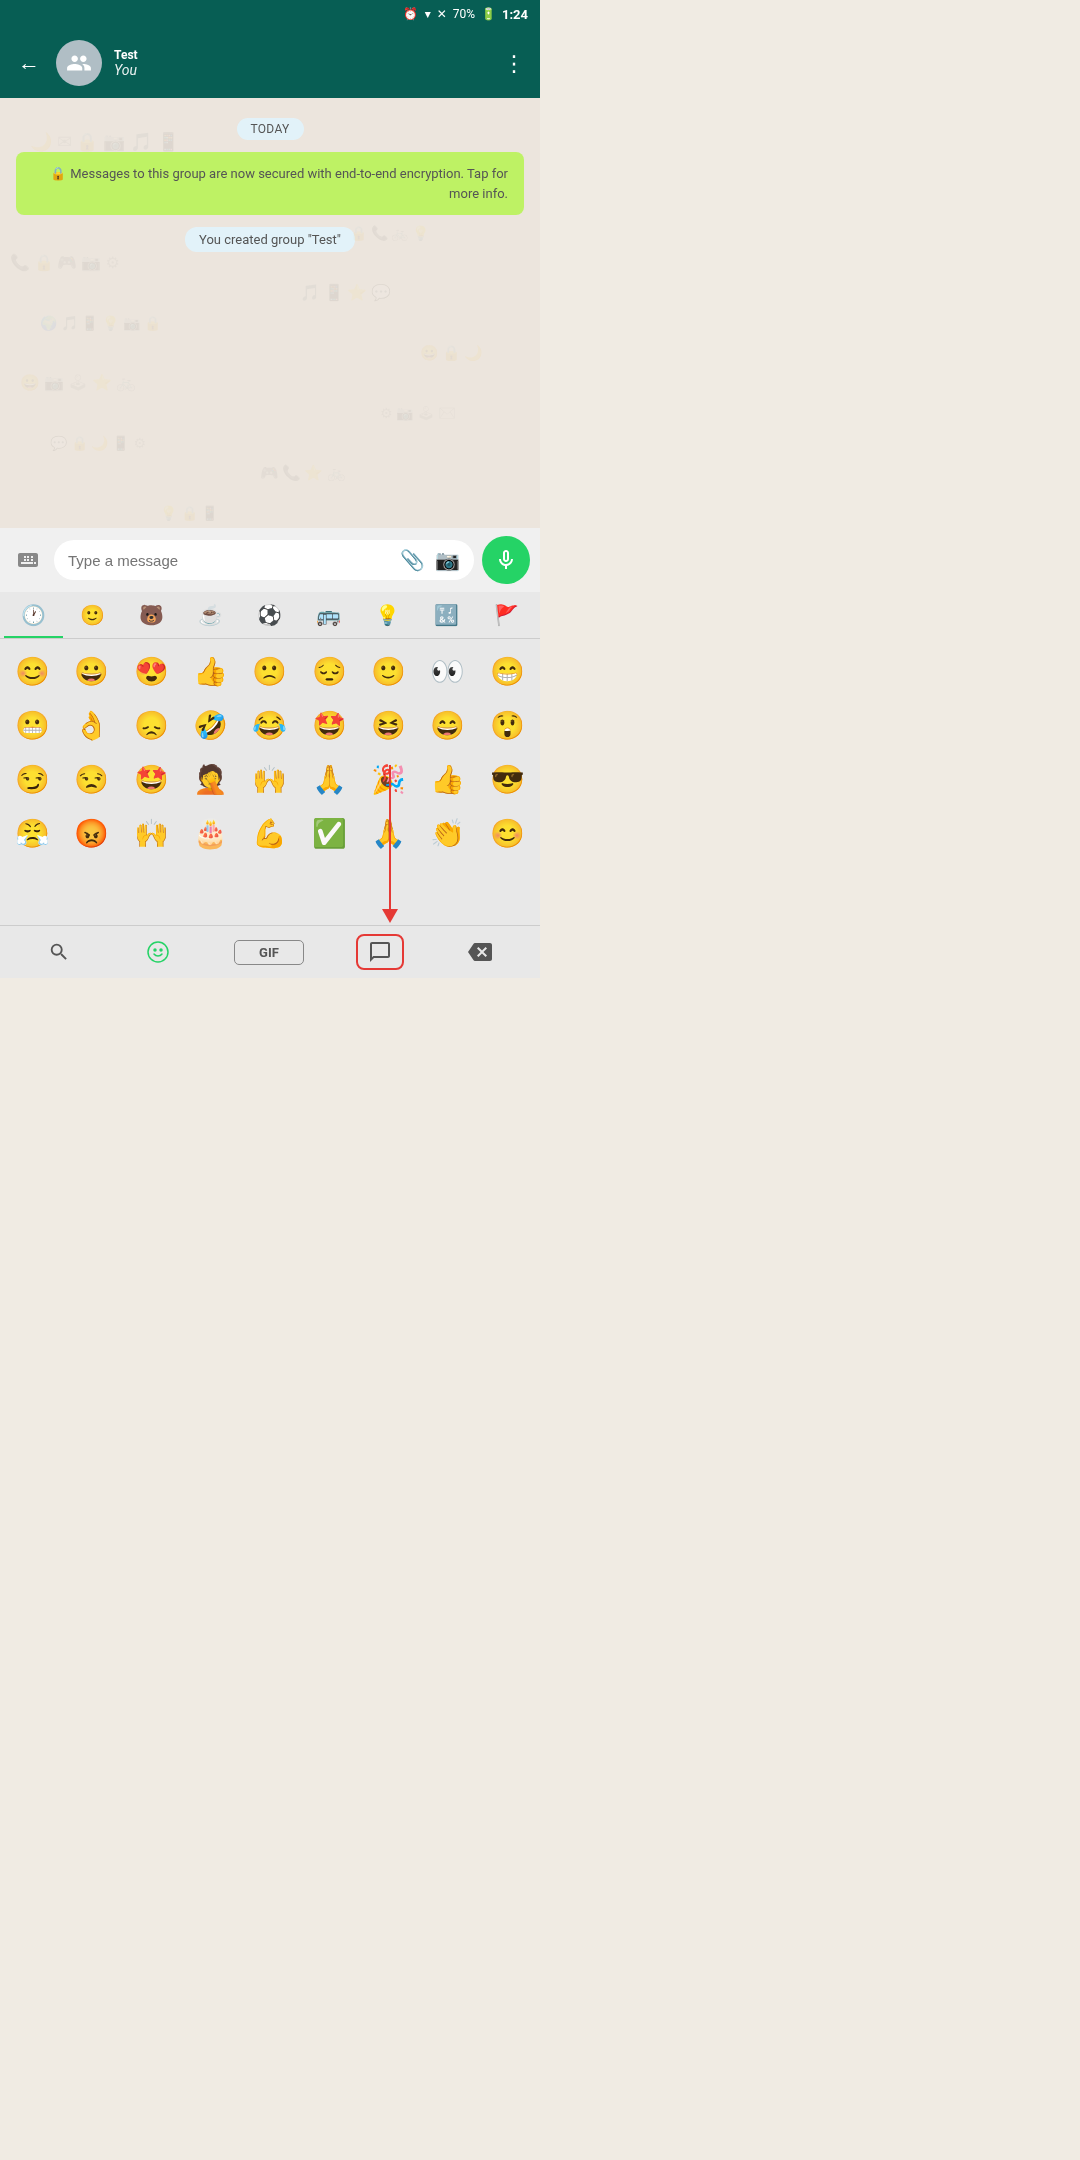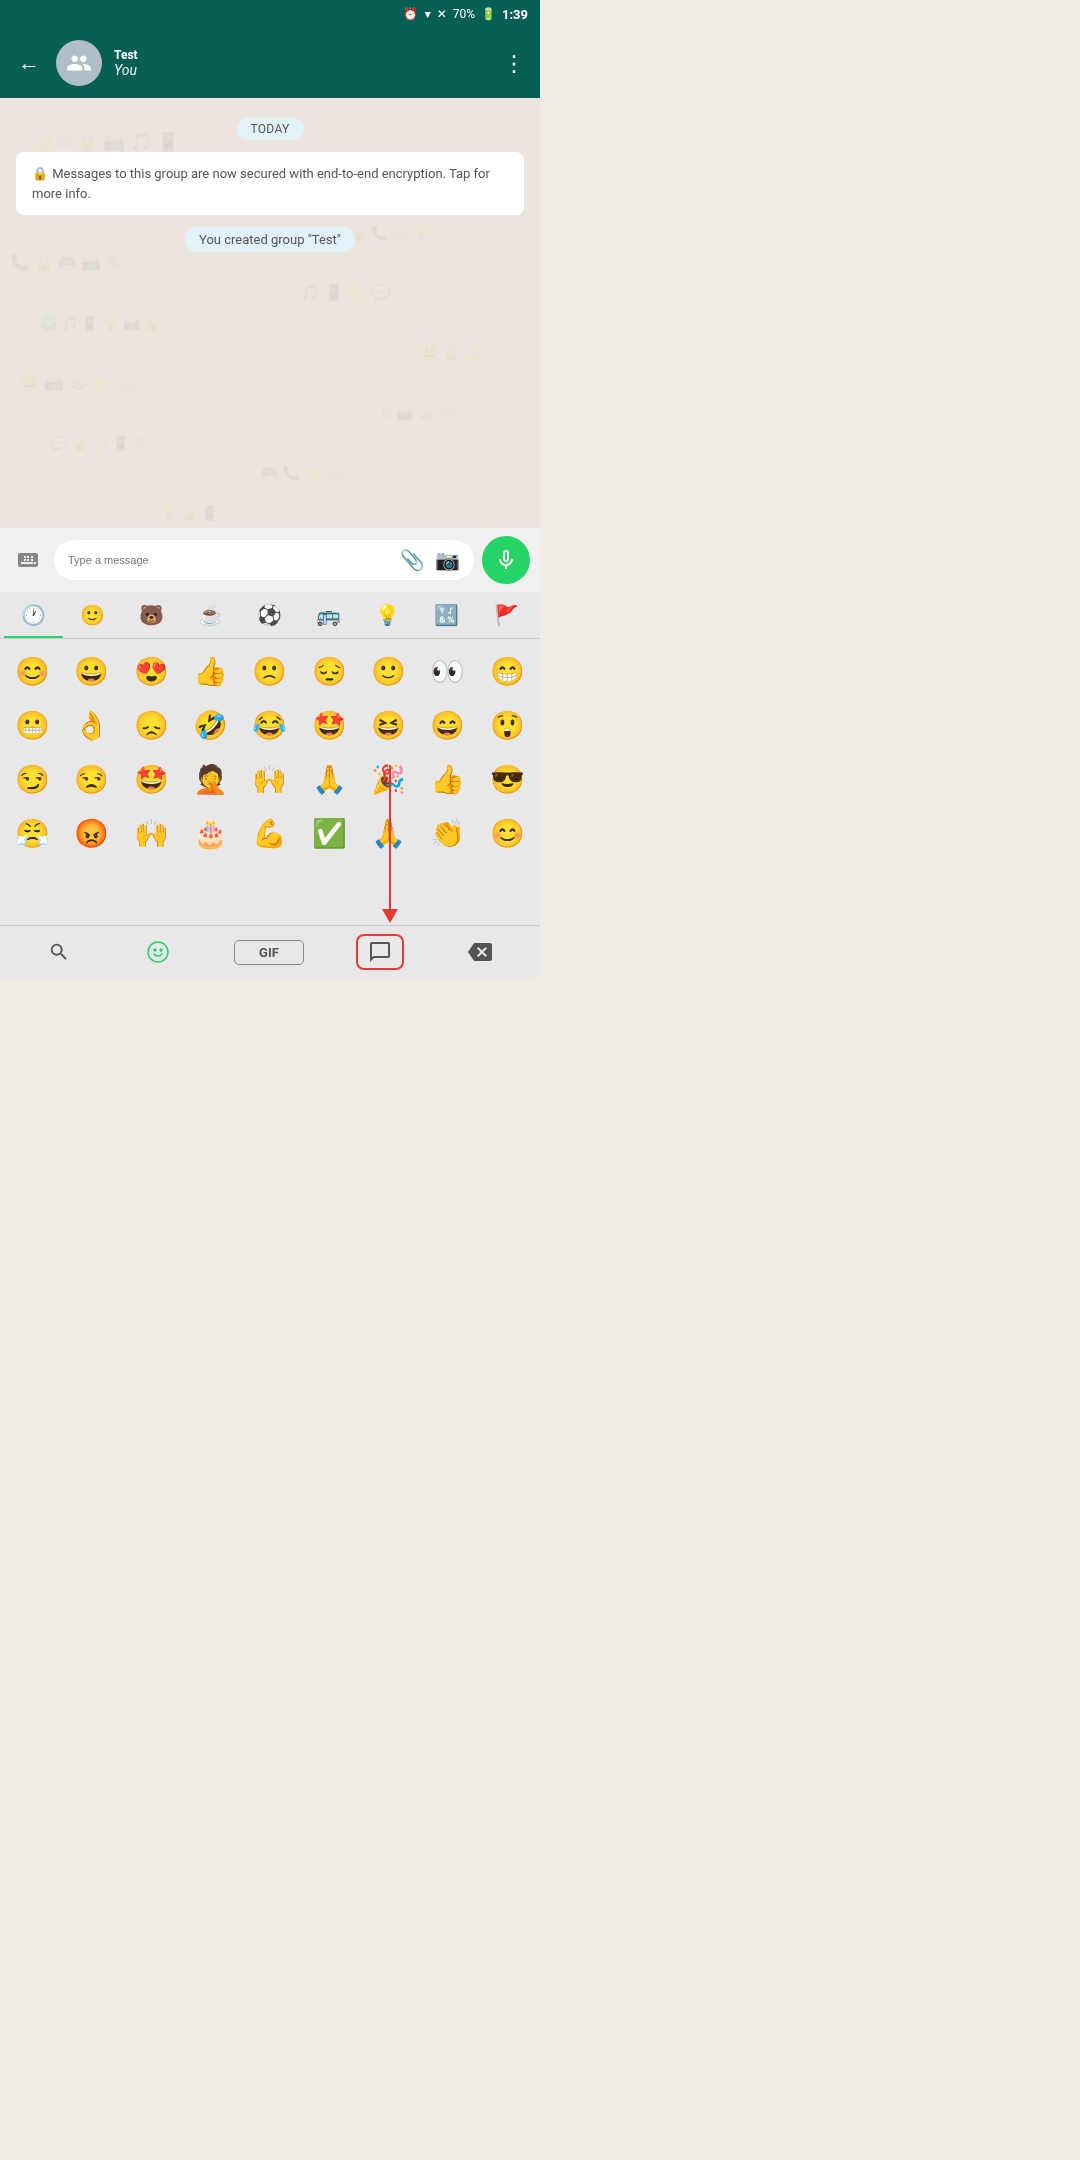--- a/index.html
+++ b/index.html
@@ -67,24 +67,24 @@
     }
     .date-badge span {
       background: rgba(225,245,254,0.85);
       color: #555;
       padding: 4px 14px;
       border-radius: 12px;
       font-size: 12px;
       letter-spacing: 0.3px;
     }
     .security-notice {
-      background: #ffffff;
+      background: #bef264;
       border-radius: 8px;
       padding: 12px 16px;
-      text-align: left;
+      text-align: right;
       font-size: 13px;
       color: #555;
       margin: 8px 6px 12px;
       line-height: 1.5;
       position: relative;
       z-index: 1;
     }
     .security-notice .lock { margin-right: 4px; }
     .system-msg {
       display: flex; justify-content: center; margin: 6px 0;
@@ -118,21 +118,21 @@
       border-radius: 24px;
       display: flex;
       align-items: center;
       padding: 8px 14px;
       gap: 8px;
     }
     .message-input {
       flex: 1;
       border: none;
       outline: none;
-      font-size: 11px;
+      font-size: 15px;
       color: #ec4899;
       background: transparent;
     }
     .input-right-icons {
       display: flex; align-items: center; gap: 10px;
       color: #888;
     }
     .input-right-icons span { font-size: 20px; cursor: pointer; }
     .mic-btn {
       width: 48px; height: 48px;
@@ -234,21 +234,21 @@
   </style>
 </head>
 <body>
 
 <div class="status-bar">
   <span>⏰</span>
   <span>▾</span>
   <span>✕</span>
   <span>70%</span>
   <span>🔋</span>
-  <span class="status-time">1:39</span>
+  <span class="status-time">1:24</span>
 </div>
 
 <div class="header">
   <span class="header-back">←</span>
   <div class="header-avatar">
     <svg viewBox="0 0 24 24" xmlns="http://www.w3.org/2000/svg">
       <path d="M16 11c1.66 0 2.99-1.34 2.99-3S17.66 5 16 5c-1.66 0-3 1.34-3 3s1.34 3 3 3zm-8 0c1.66 0 2.99-1.34 2.99-3S9.66 5 8 5C6.34 5 5 6.34 5 8s1.34 3 3 3zm0 2c-2.33 0-7 1.17-7 3.5V19h14v-2.5c0-2.33-4.67-3.5-7-3.5zm8 0c-.29 0-.62.02-.97.05 1.16.84 1.97 1.97 1.97 3.45V19h6v-2.5c0-2.33-4.67-3.5-7-3.5z"></path>
     </svg>
   </div>
   <div class="header-info">

